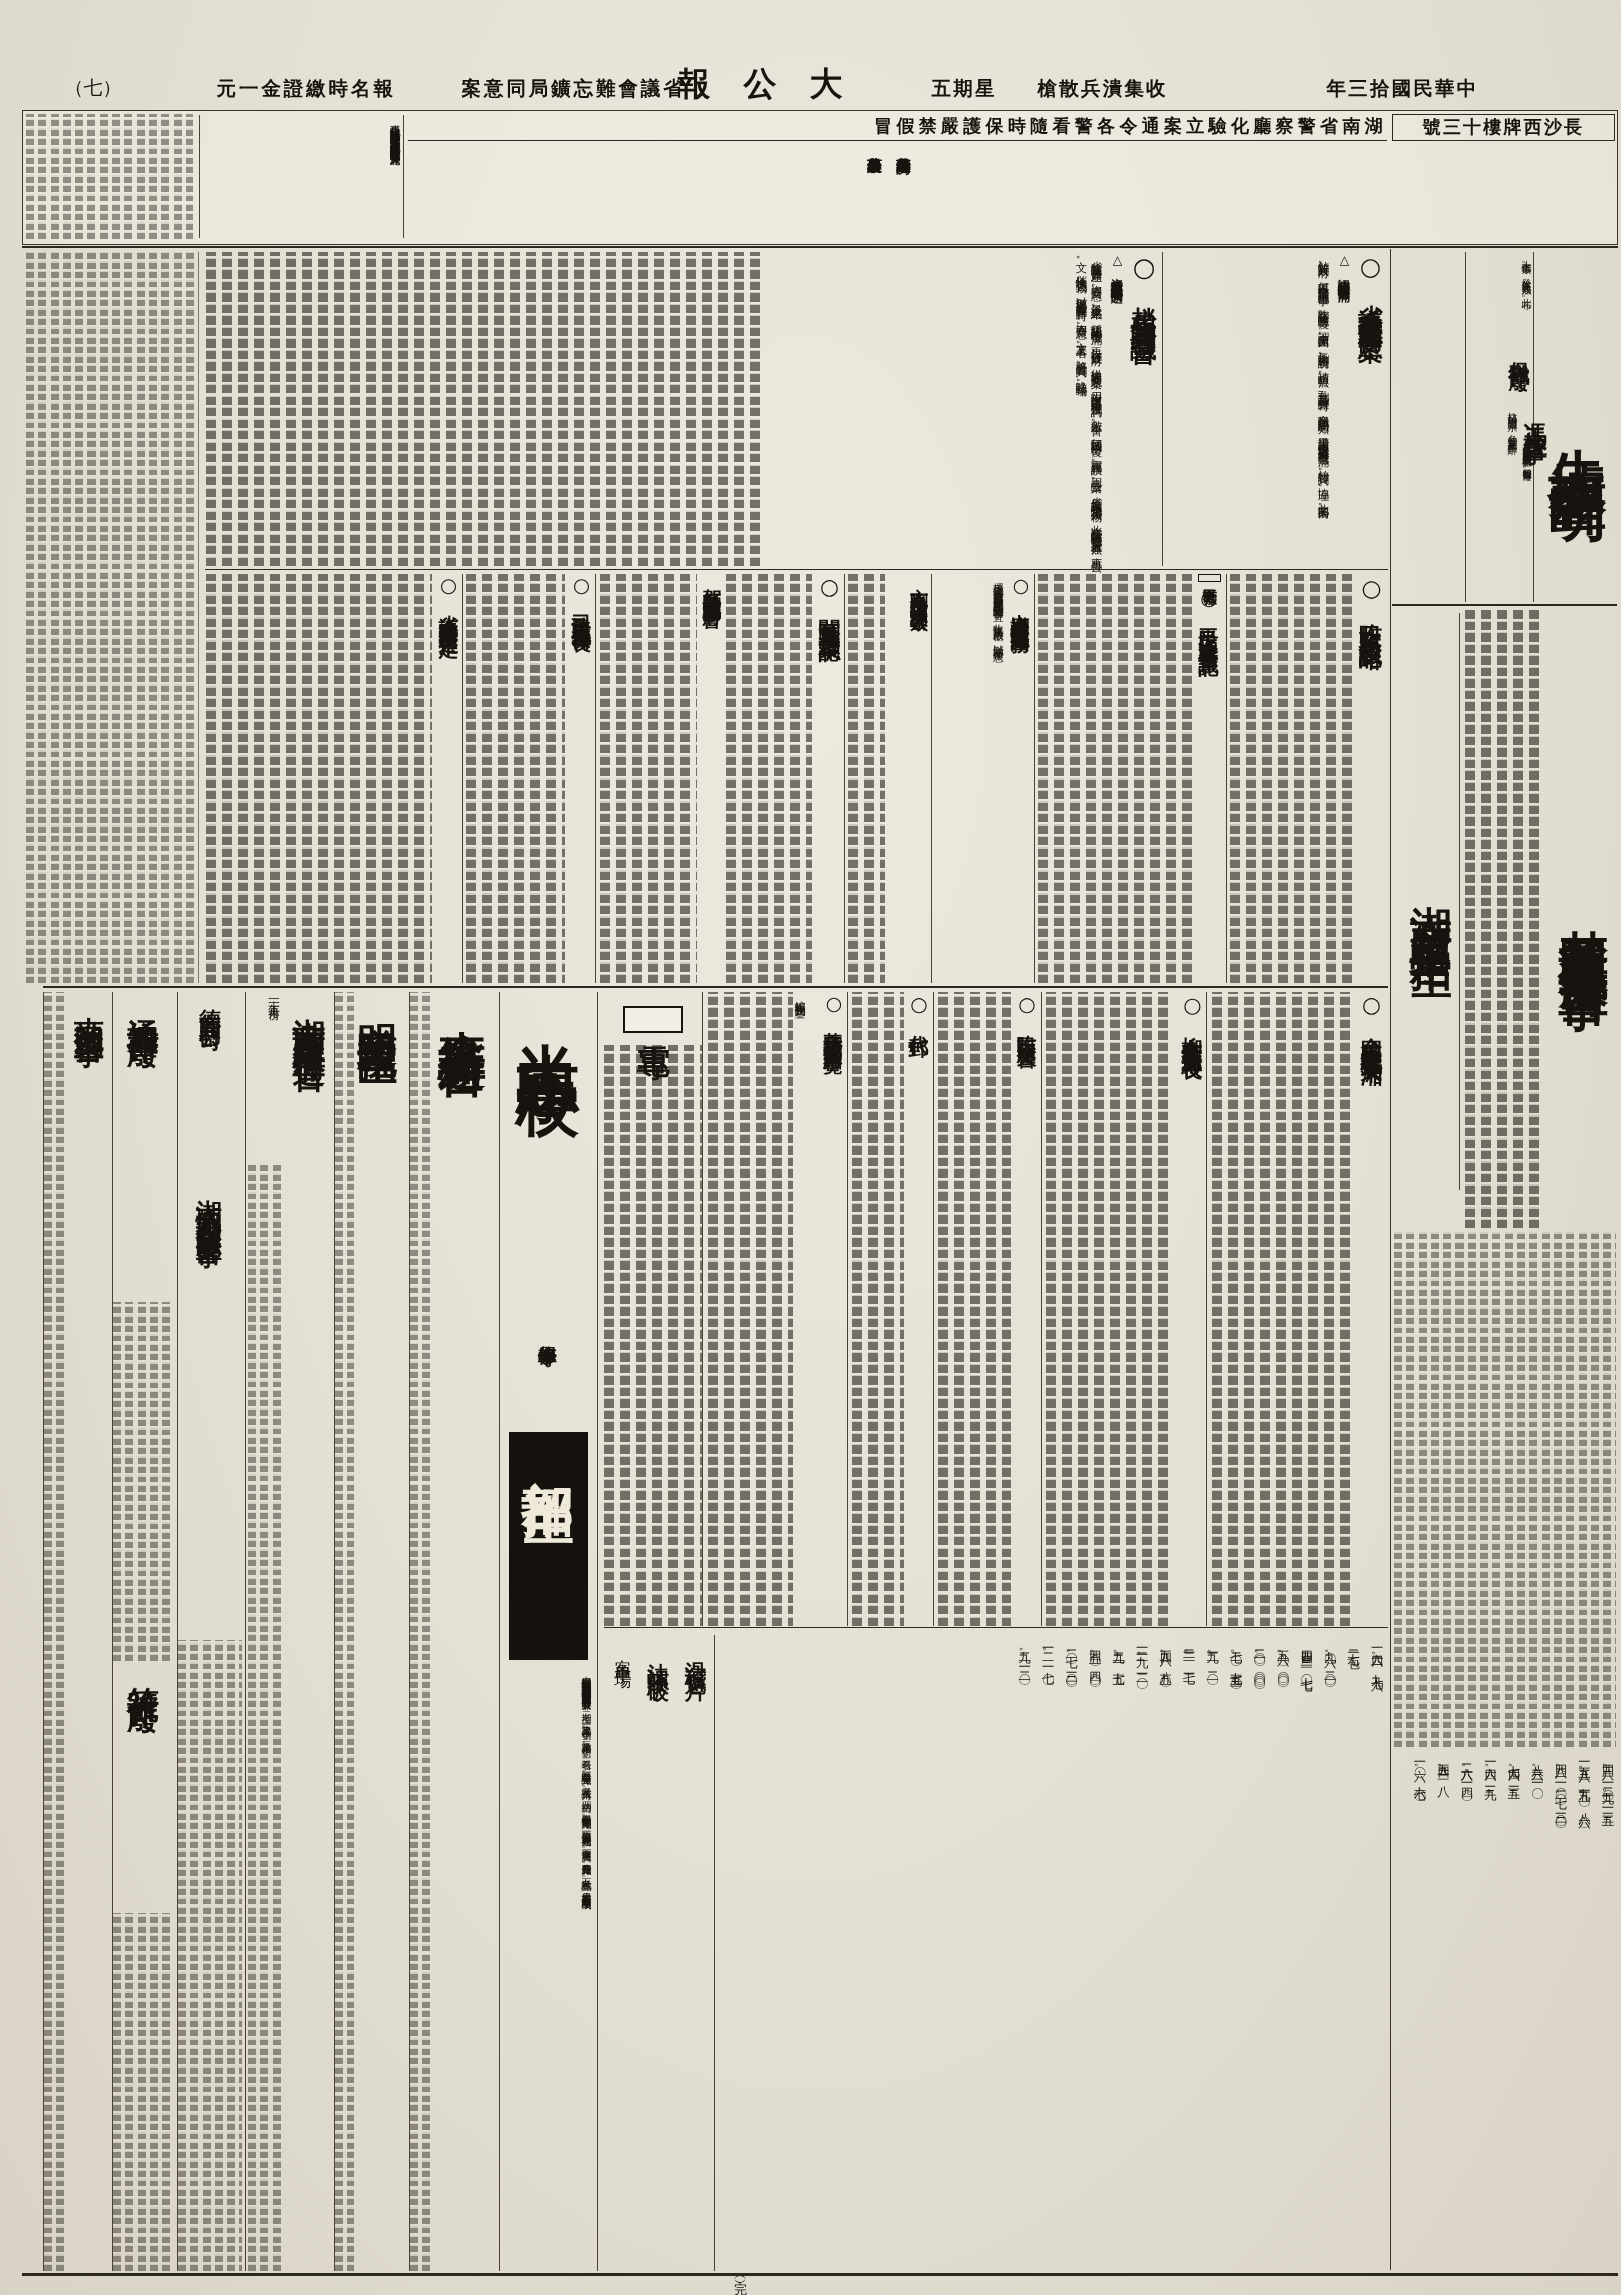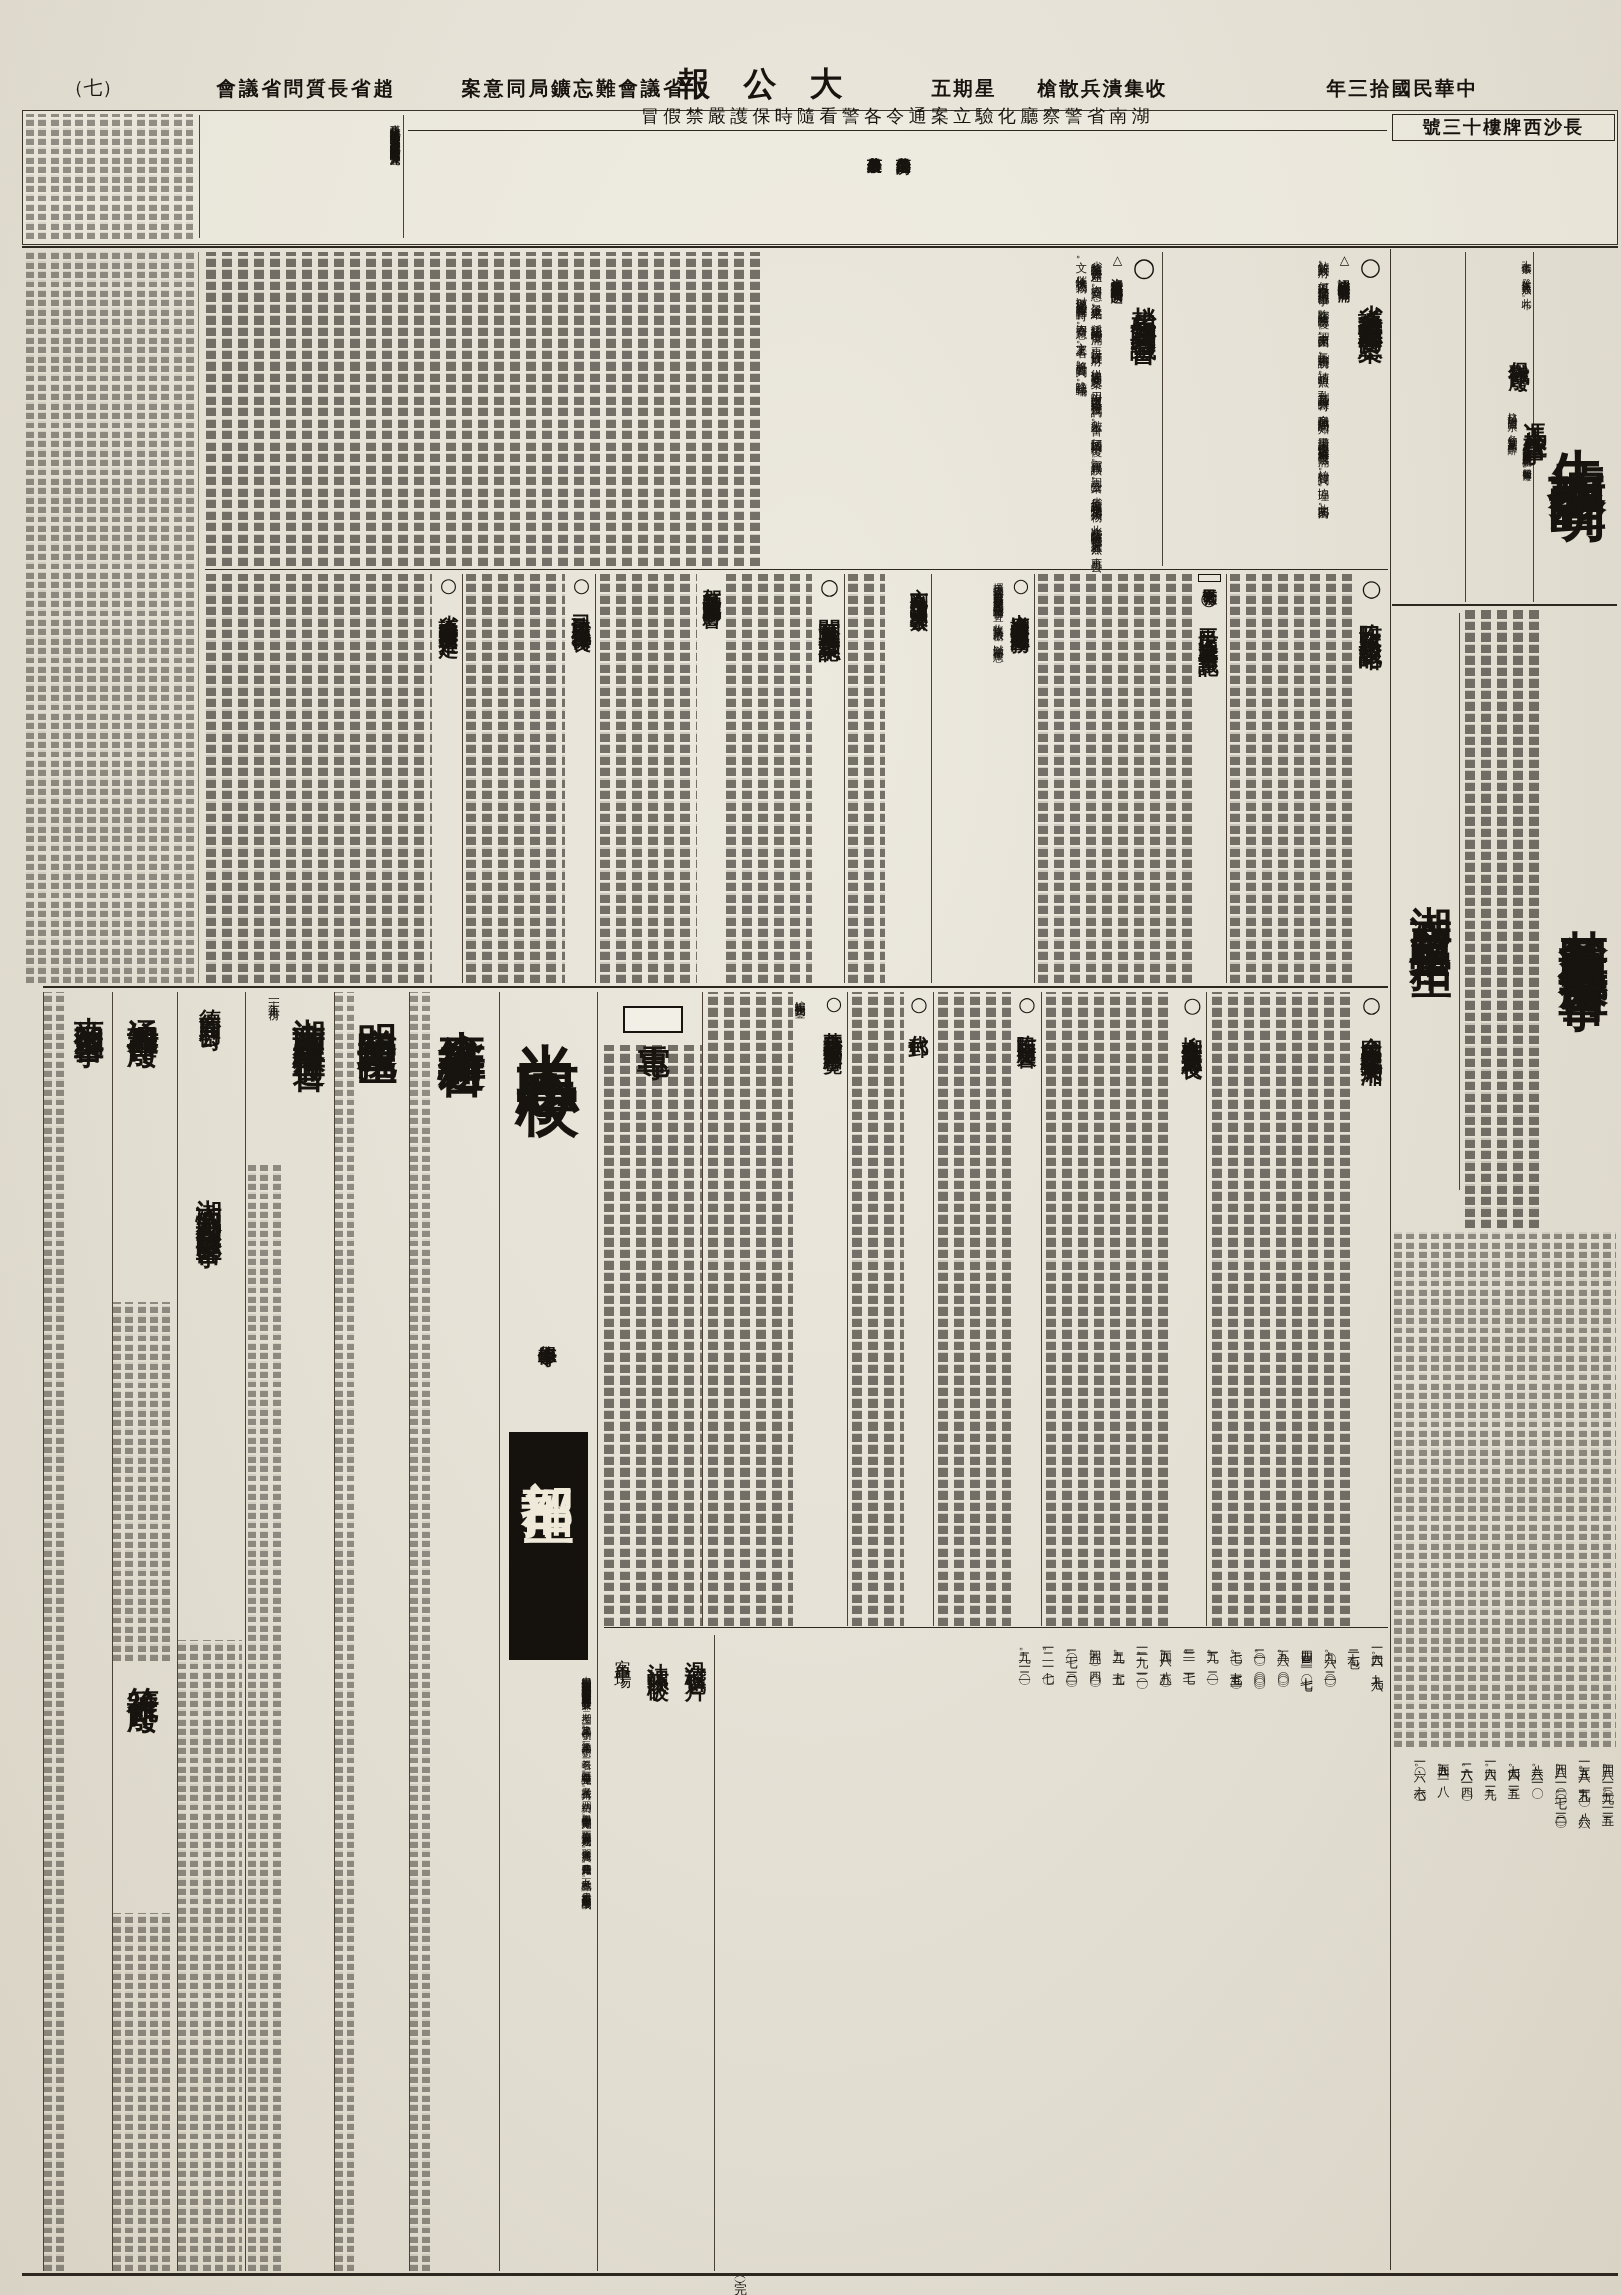--- a/index.html
+++ b/index.html
@@ -33,32 +33,32 @@
   .numwrap{display:flex;flex-direction:row-reverse;flex-wrap:wrap;align-content:flex-start;}
   .boxchar{border:2.2px solid #17140f;display:flex;align-items:center;justify-content:center;}
 </style>
 </head>
 <body>
 
 <div id="page">
 
   <div class="blk" style="left:21.6px;top:65px;width:1596px;height:42px;">
     <span class="blk rtl" style="left:43px;top:10px;font-size:19px;">（七）</span>
-    <span class="blk rtl" style="left:195px;top:10px;font-size:19.5px;font-weight:700;letter-spacing:2.9px;">趙省長質問省議會</span>
+    <span class="blk rtl" style="left:195px;top:10px;font-size:19.5px;font-weight:700;letter-spacing:2.9px;">報名時繳證金一元</span>
     <span class="blk rtl" style="left:440px;top:10px;font-size:19.5px;font-weight:700;letter-spacing:2.9px;">省議會難忘鑛局同意案</span>
     <span class="blk rtl hl" style="left:656px;top:-2.9px;font-size:33px;letter-spacing:33px;">大公報</span>
     <span class="blk rtl" style="left:910px;top:10px;font-size:19.5px;font-weight:700;letter-spacing:2.2px;">星期五</span>
     <span class="blk rtl" style="left:1016px;top:10px;font-size:19.5px;font-weight:700;letter-spacing:2.2px;">收集潰兵散槍</span>
     <span class="blk rtl" style="left:1305px;top:10px;font-size:19.5px;font-weight:700;letter-spacing:2.2px;">中華民國拾三年</span>
   </div>
 
   <div class="blk frame" style="left:21.6px;top:110px;width:1596px;height:135px;background:rgba(245,242,233,.4);"></div>
   <div class="blk tx fine" style="left:26px;top:114px;width:167px;height:125px;"></div>
   <div class="blk v bod" style="left:199px;top:115px;width:205px;height:123px;font-size:10.8px;letter-spacing:0.7px;border-left:0.7px solid #4a4335;border-right:0.7px solid #4a4335;padding:1.4px;">專科止咳化痰餅專治傷風受寒咳嗽每盒大洋壹角倘加料止咳化痰餅專治遠年虛勞咳嗽氣喘每盒大洋壹元</div>
-  <div class="blk rtl" style="left:408px;top:104px;width:979px;height:27px;font-size:18px;font-weight:400;letter-spacing:4.3px;border-bottom:1.4px solid #2c271f;text-align:center;">湖南省警察廳化驗立案通令各警看隨時保護嚴禁假冒</div>
+  <div class="blk rtl" style="left:408px;top:114px;width:979px;height:27px;font-size:18px;font-weight:700;letter-spacing:4.3px;border-bottom:1.4px solid #2c271f;text-align:right;">湖南省警察廳化驗立案通令各警看隨時保護嚴禁假冒</div>
   <div class="blk v" style="left:891px;top:146px;width:21.6px;height:95px;font-size:15px;font-weight:700;">最老的藥房</div>
   <div class="blk v" style="left:862px;top:146px;width:21.6px;height:95px;font-size:15px;font-weight:700;">最著名農藥</div>
   <div class="blk rtl" style="left:1392px;top:114px;width:223px;height:27px;font-size:18px;font-weight:700;letter-spacing:2.2px;border:1.4px solid #2c271f;text-align:center;">長沙西牌樓十三號</div>
 
   <div class="blk" style="left:21.6px;top:246px;width:1596px;height:2.2px;background:#2c271f;"></div>
 
   <div class="blk flexrr" style="left:1465px;top:252px;width:153px;height:350px;border-left:0.7px solid #4a4335;">
     <div class="v hl" style="font-size:59px;letter-spacing:13px;width:85px;text-align:center;">失據聲明</div>
     <div style="width:68px;display:flex;flex-direction:column;border-right:0.7px solid #4a4335;">
       <div class="v bod" style="height:92px;font-size:10px;">十七年借欵。發生作爲無效。此布。</div>

